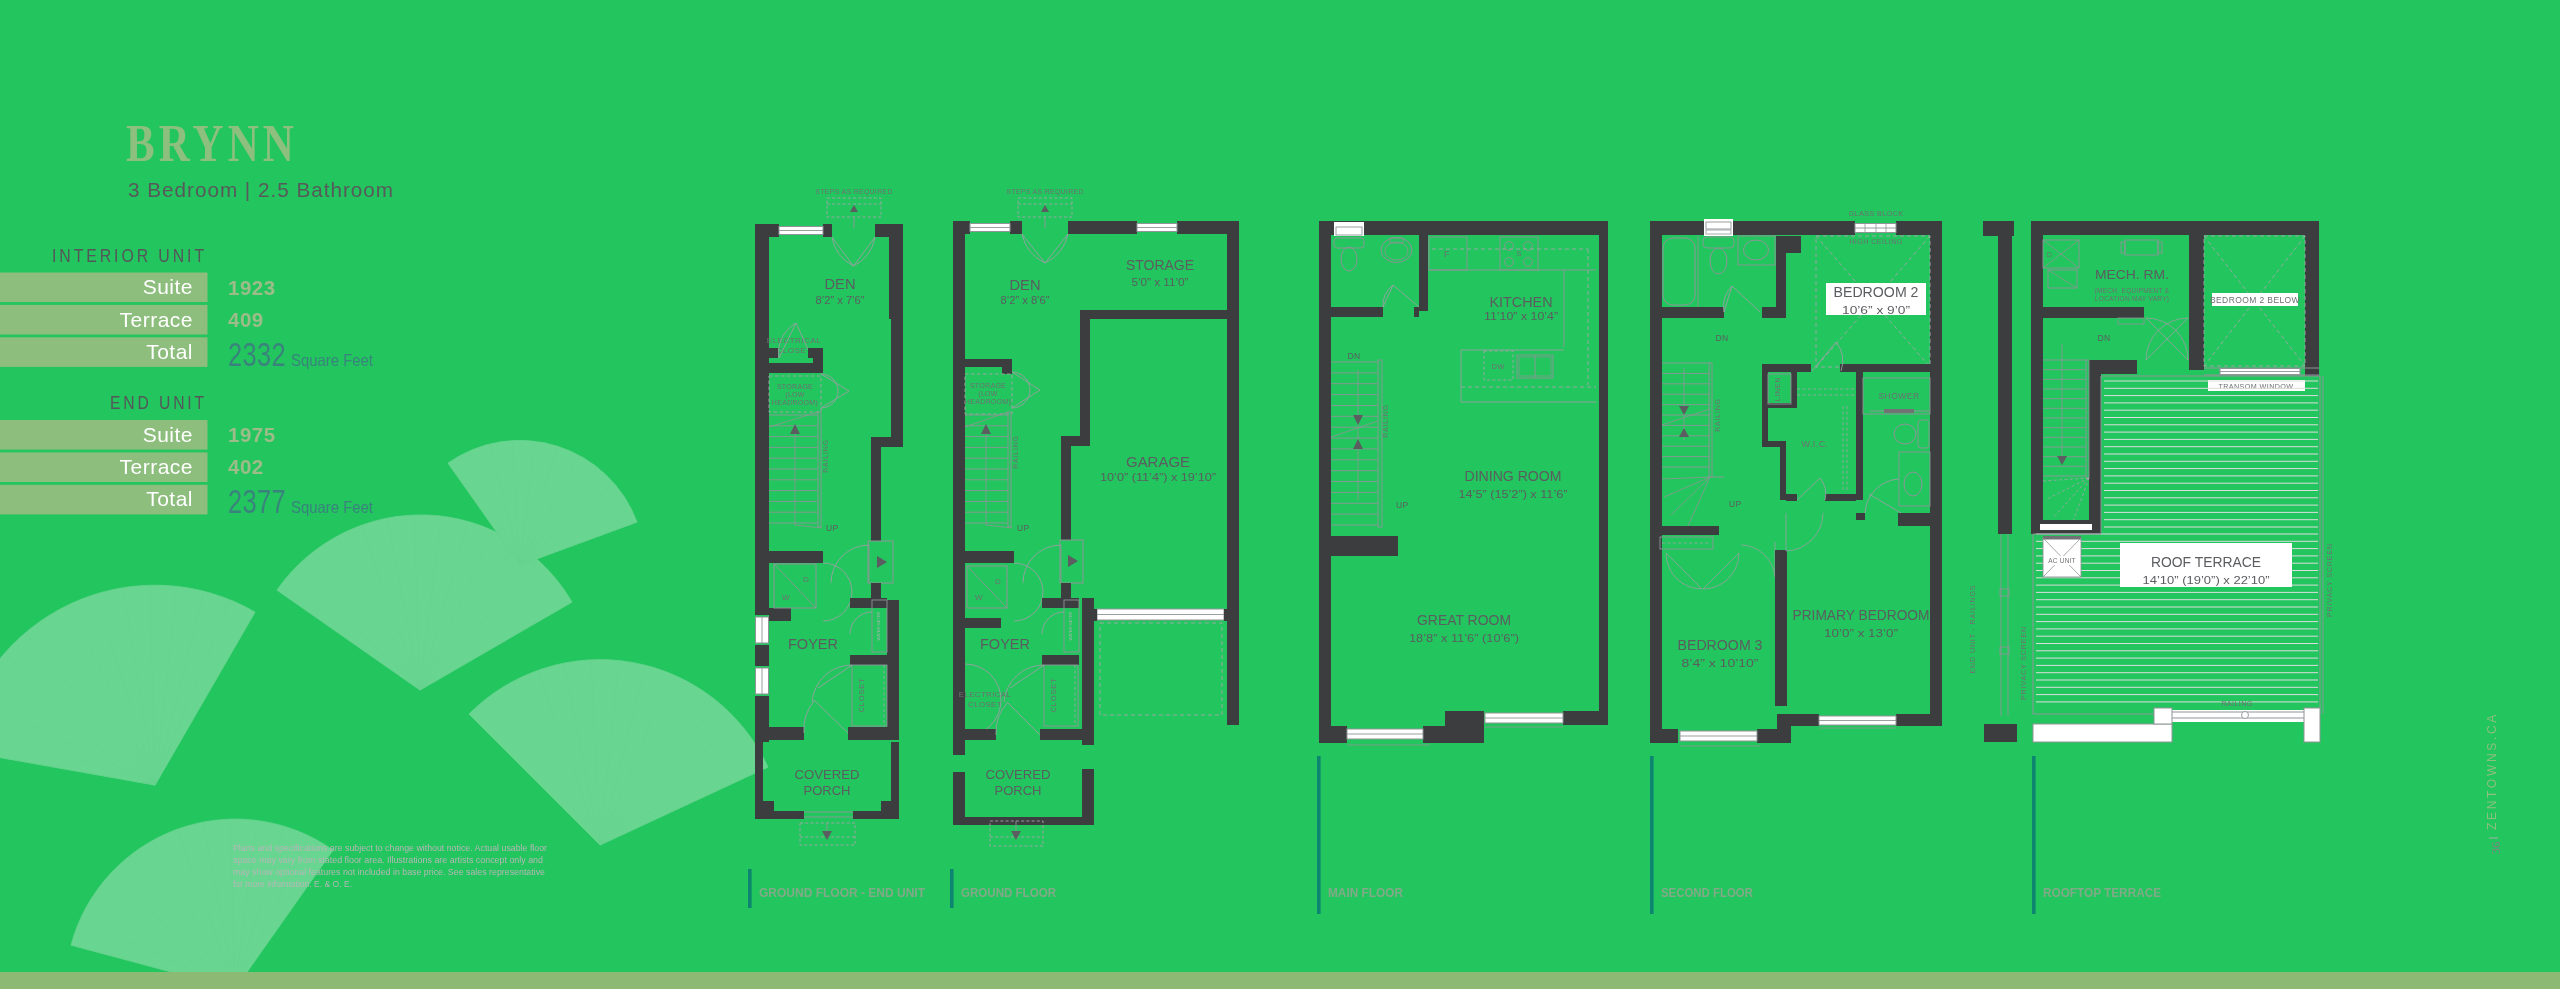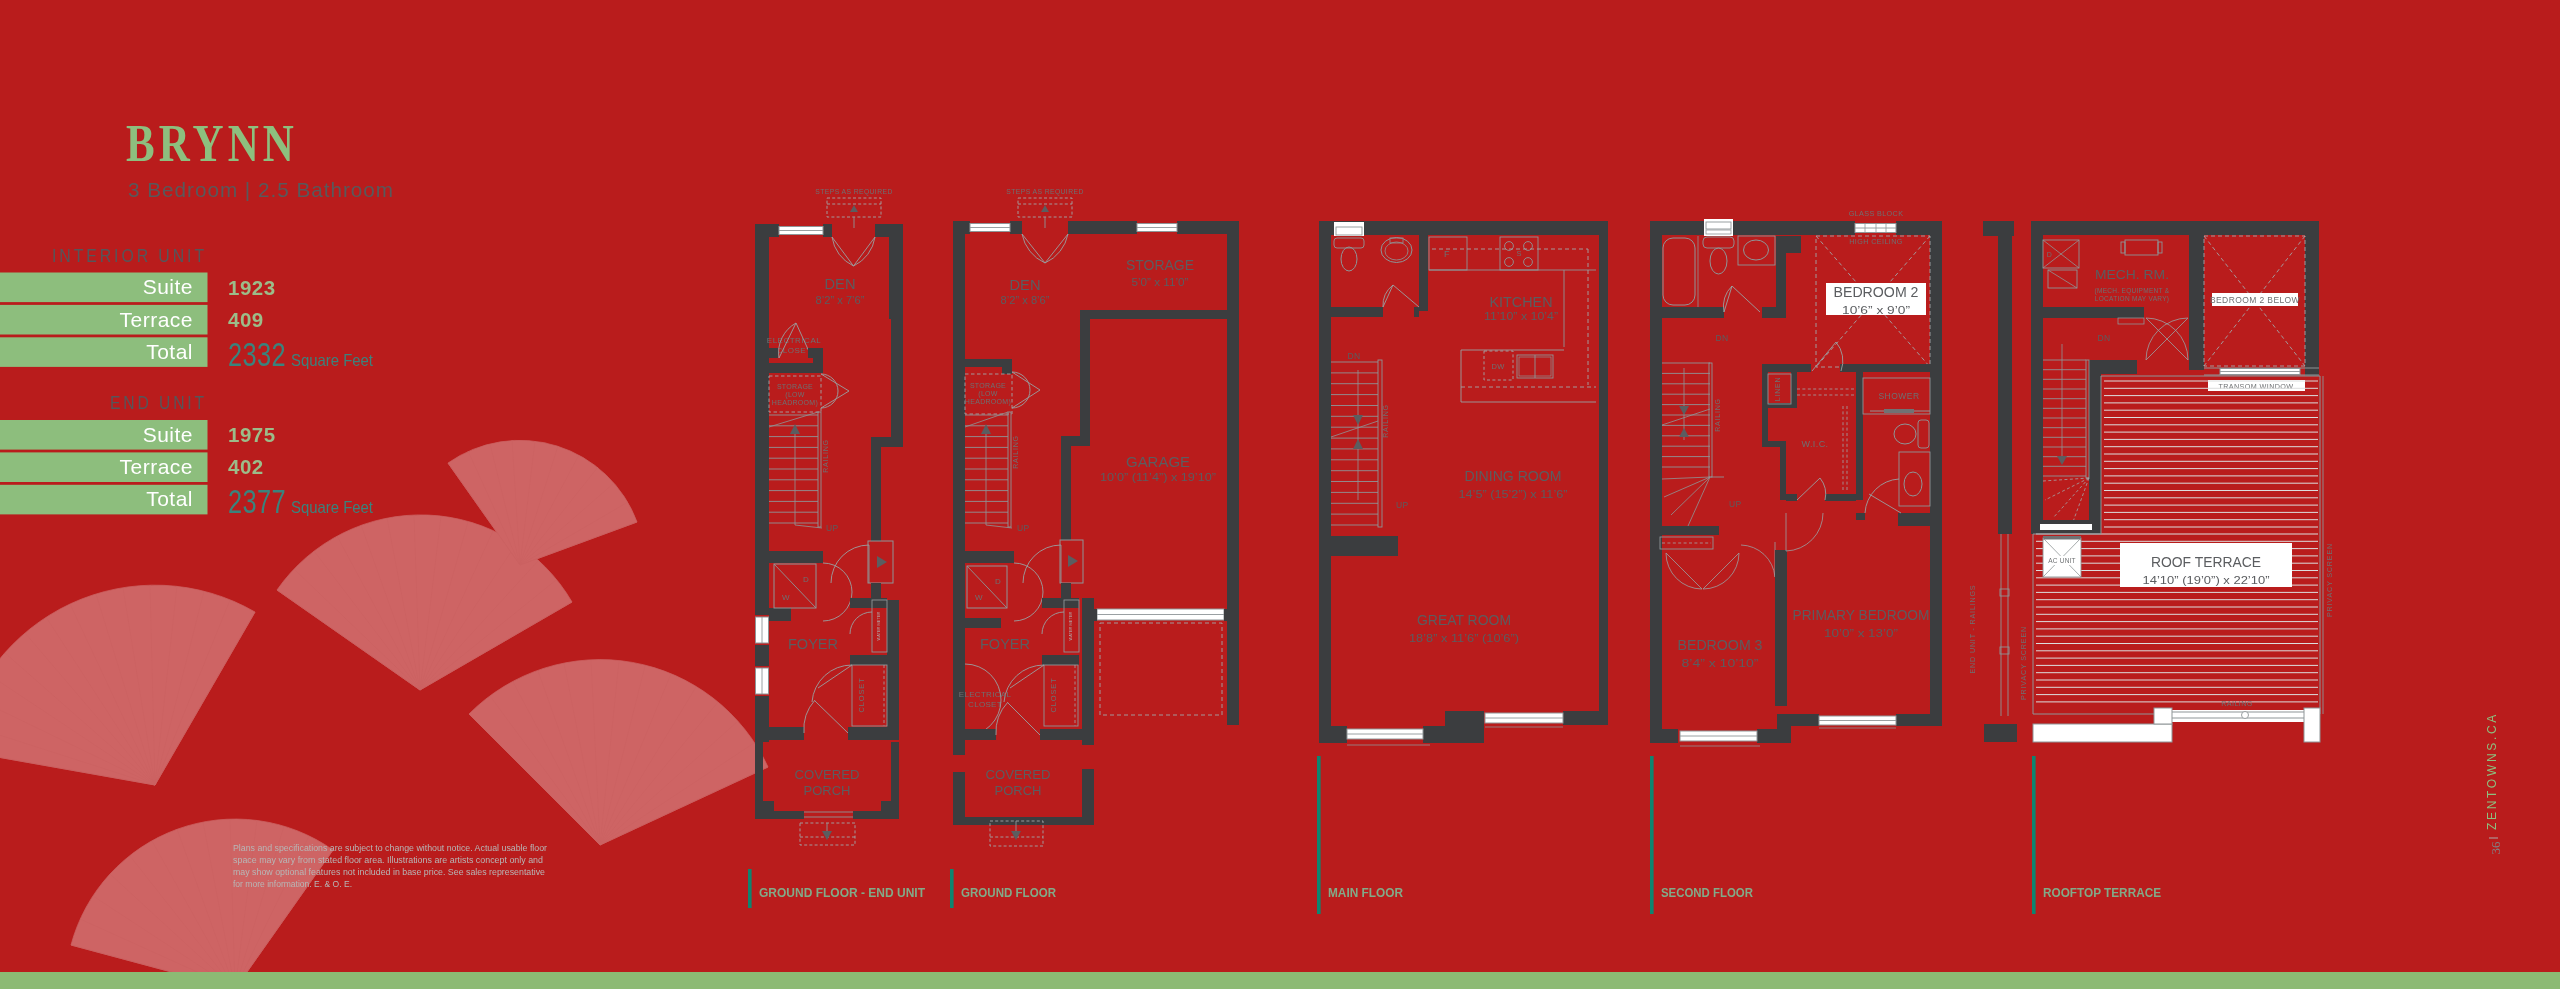--- a/index.html
+++ b/index.html
@@ -1,16 +1,16 @@
 <!DOCTYPE html>
 <html><head>
 <meta charset="utf-8">
 <style>
   html,body{margin:0;padding:0;background:#ffffff;}
-  #page{position:relative;width:2560px;height:989px;background:#b91c1c;overflow:hidden;
+  #page{position:relative;width:2560px;height:989px;background:#22c55e;overflow:hidden;
         font-family:"Liberation Sans",sans-serif;}
 </style>
 </head>
 <body>
 <div id="page">
 <svg width="2560" height="989" viewBox="0 0 2560 989" xmlns="http://www.w3.org/2000/svg">
 
 <g opacity="0.32">
 <path d="M155 785 L-42 750 A200 200 0 0 1 255 612 Z" fill="#fcfcfc" stroke="#f0f0f0" stroke-width="0.8"></path>
 <path d="M155 785L-42 750M155 785L-35 724M155 785L-25 698M155 785L-12 674M155 785L5 653M155 785L25 633M155 785L46 617M155 785L70 604M155 785L96 594M155 785L123 588M155 785L150 585M155 785L177 586M155 785L204 591M155 785L230 600M155 785L255 612" stroke="#f1f1f1" stroke-width="0.8" fill="none"></path>

